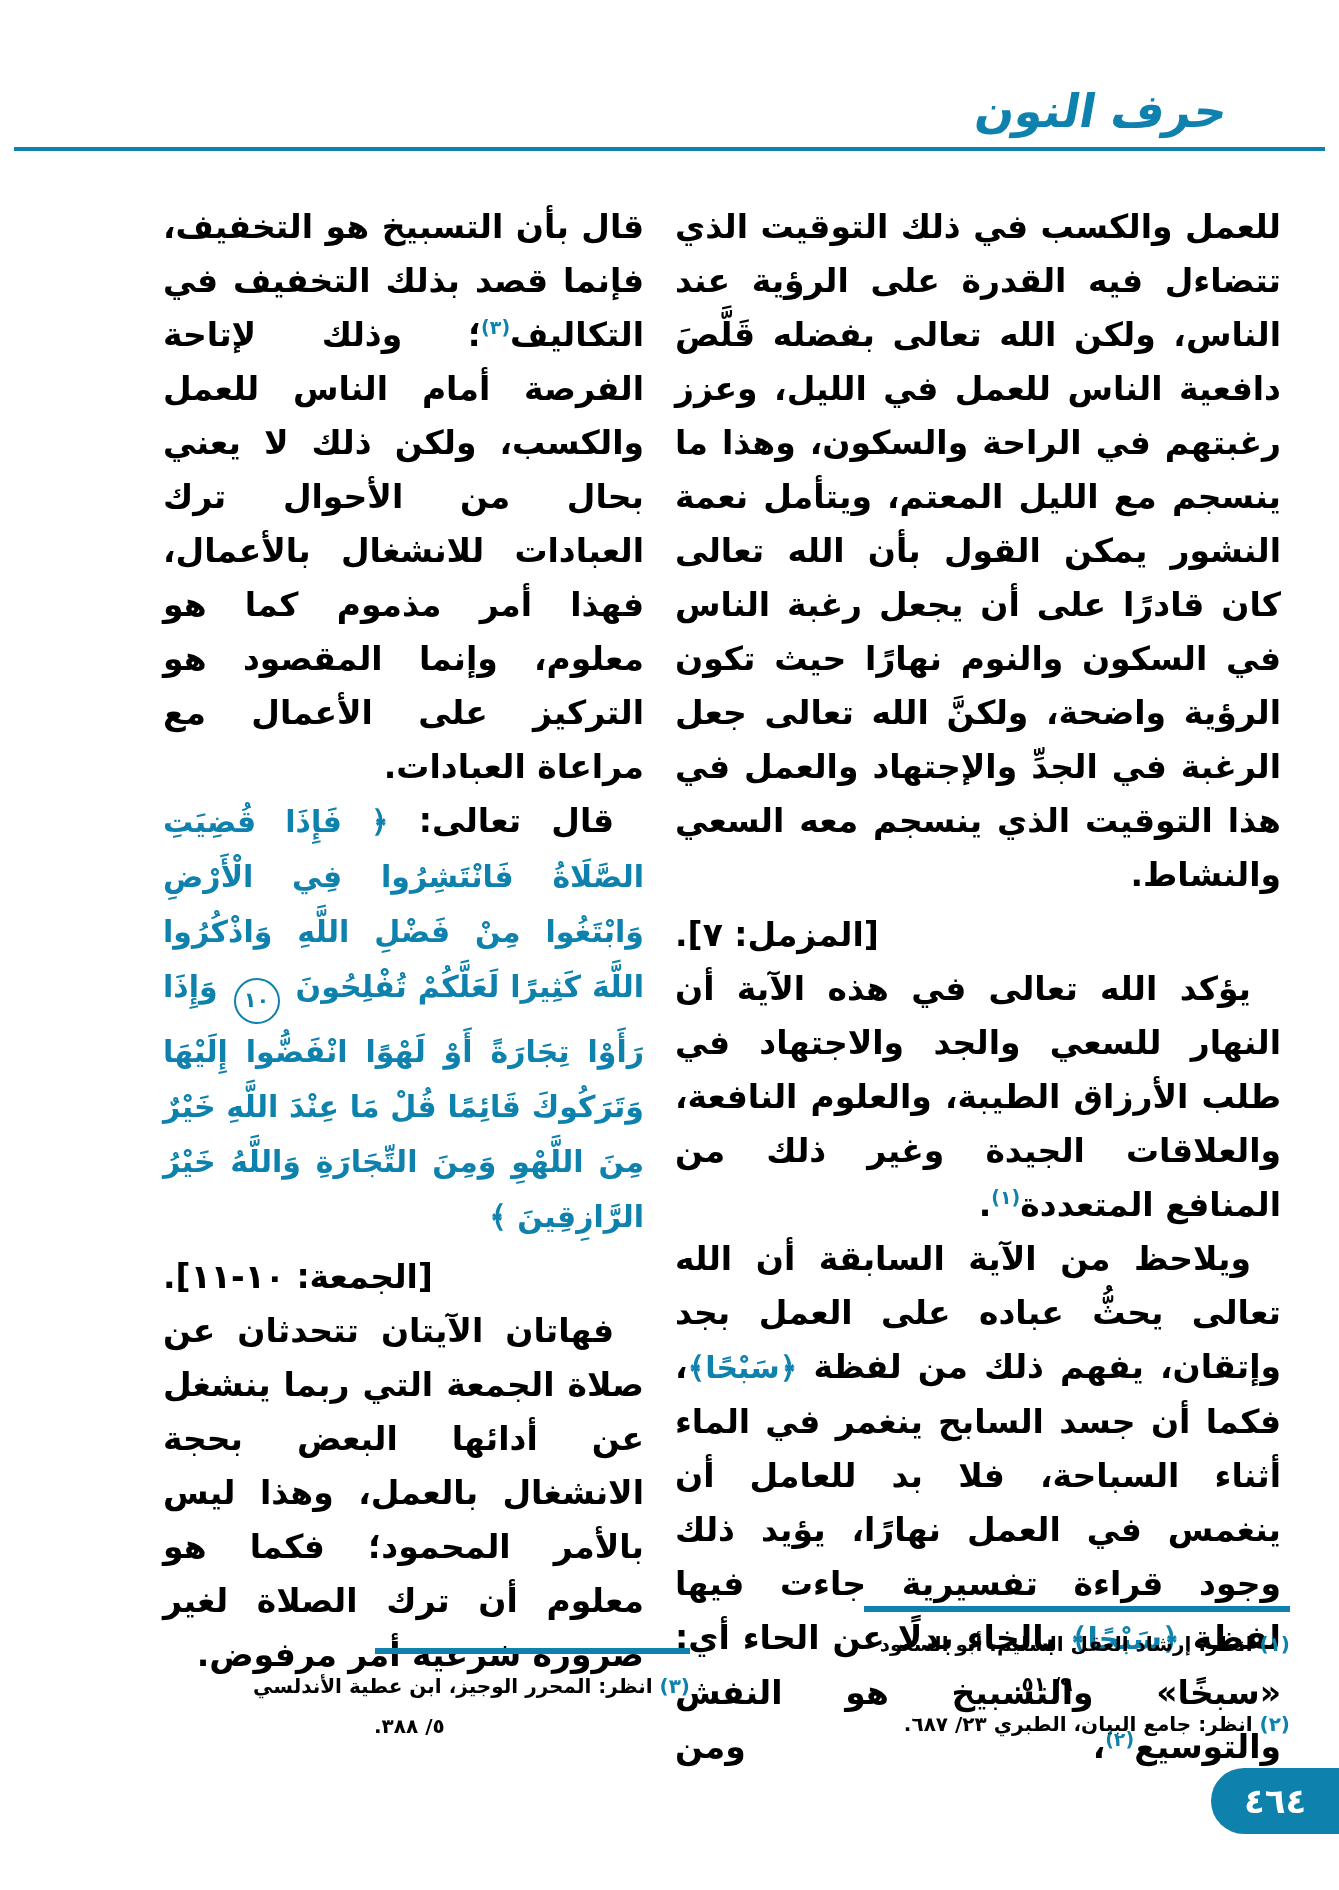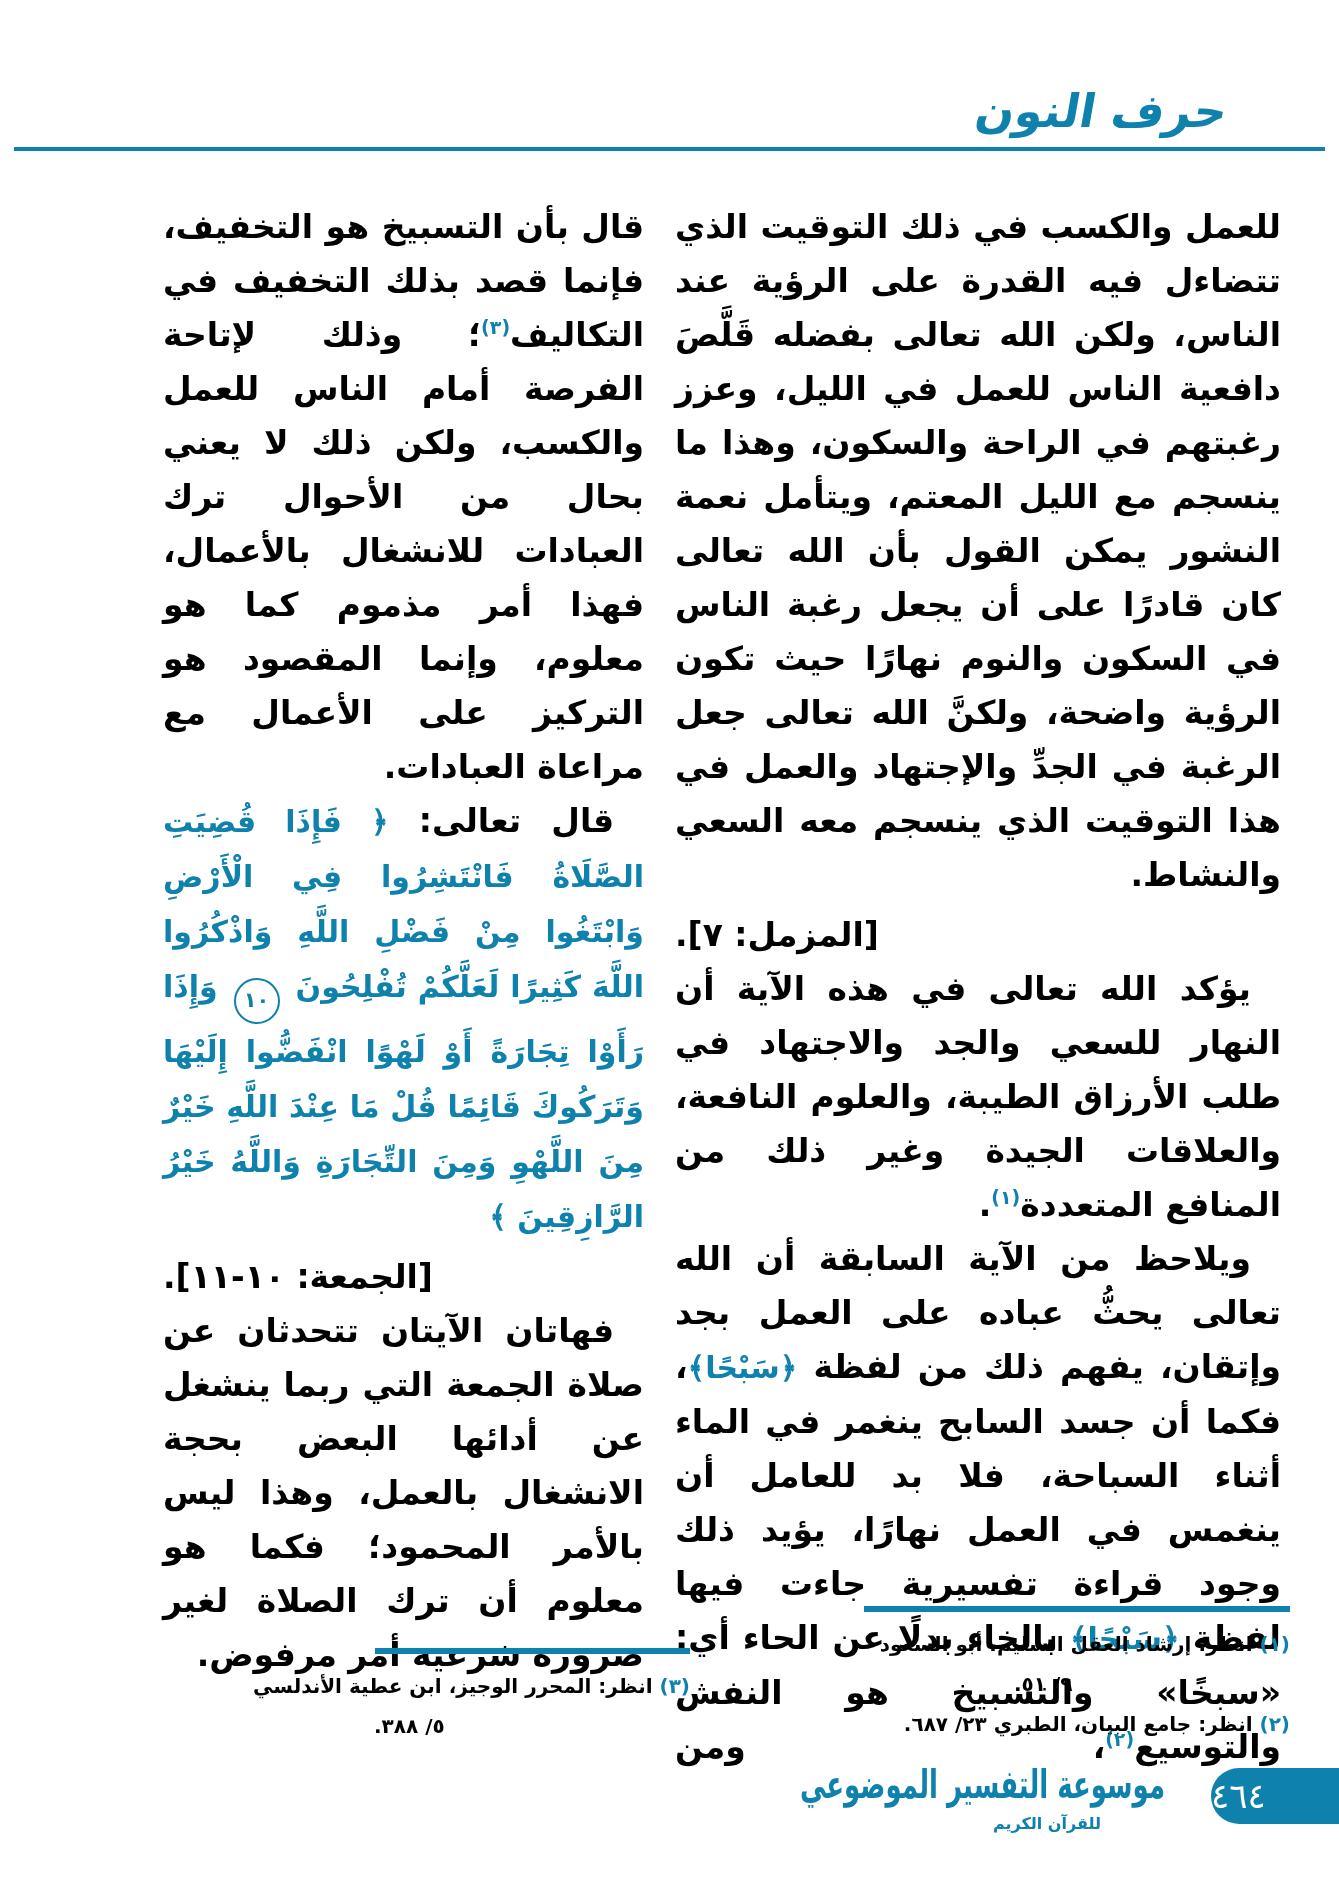--- a/index.html
+++ b/index.html
@@ -51,24 +51,24 @@
   .logo {
     position:absolute; right:174px; top:1762px; width:236px;
     text-align:center; color:var(--accent);
   }
   .logo-title {
     font-size:26px; font-weight:bold; line-height:30px; white-space:nowrap;
     transform:scaleY(1.5); transform-origin:center top;
   }
   .logo-subtitle { font-size:16px; font-weight:bold; margin-top:22px; }
   .page-badge {
-    position:absolute; right:0; top:1768px; width:128px; height:56px;
+    position:absolute; right:0; top:1768px; width:128px; height:66px;
     background:var(--accent); border-radius:33px 0 0 33px;
-    color:#ffffff; font-size:34px; font-weight:normal;
-    display:flex; align-items:center; justify-content:flex-end;
+    color:#ffffff; font-size:34px; font-weight:bold;
+    display:flex; align-items:center; justify-content:center;
   }
 </style>
 </head>
 <body>
 
 <div class="page">
 
   <div class="chapter-title">حرف النون</div>
   <div class="header-rule"></div>
 
@@ -92,21 +92,17 @@
     <div class="fn-cont fn-cont-r">٩/ ٥١.</div>
     <div class="fn-line"><span class="fn-num">(٢)</span> <span>انظر: جامع البيان، الطبري ٢٣/ ٦٨٧.</span></div>
   </div>
 
   <div class="fn fn-left">
     <div class="fn-sep fn-sep-l"></div>
     <div class="fn-line"><span class="fn-num">(٣)</span> <span>انظر: المحرر الوجيز، ابن عطية الأندلسي</span></div>
     <div class="fn-cont fn-cont-l">٥/ ٣٨٨.</div>
   </div>
 
-  <div class="logo">
-    <div class="logo-title">موسوعة التفسير الموضوعي</div>
-    <div class="logo-subtitle">للقرآن الكريم</div>
-  </div>
   <div class="page-badge">
       <span>٤٦٤</span>
     </div>
 
 </div>
 
 </body></html>

